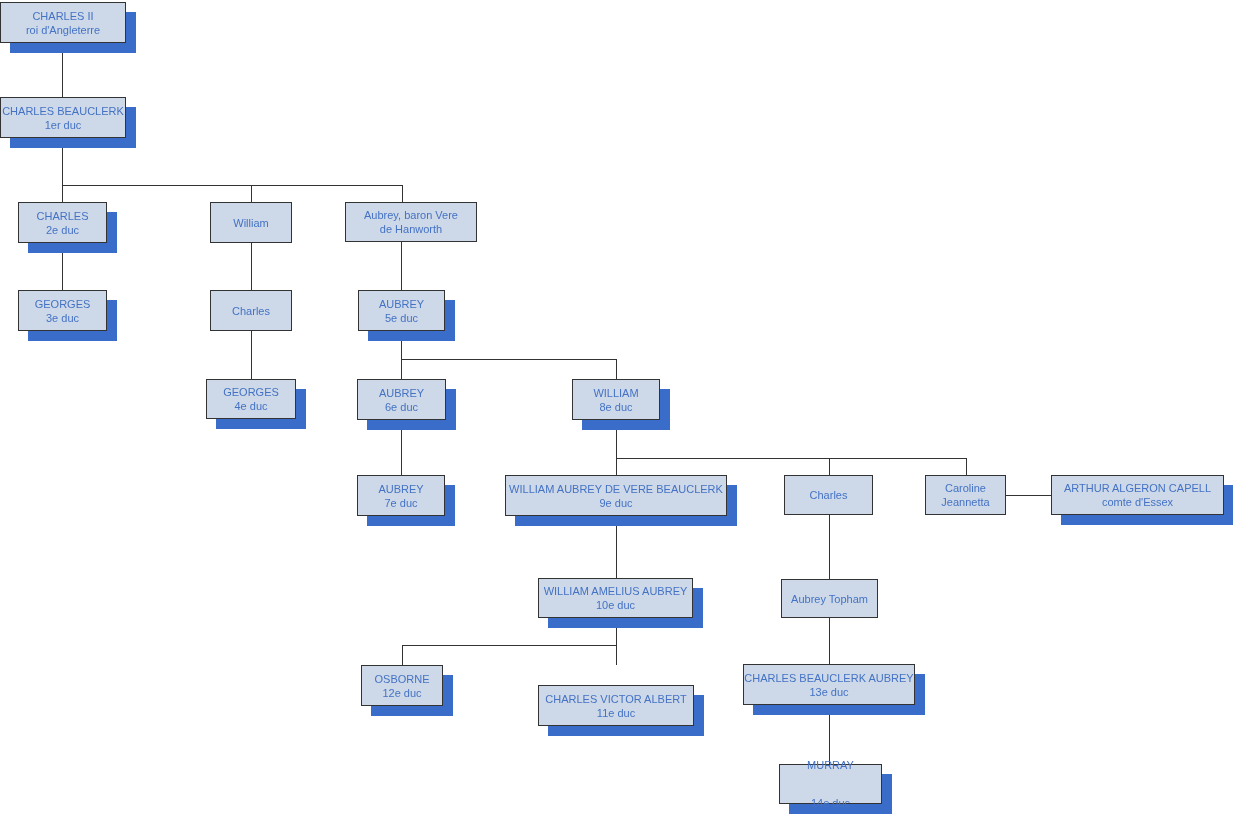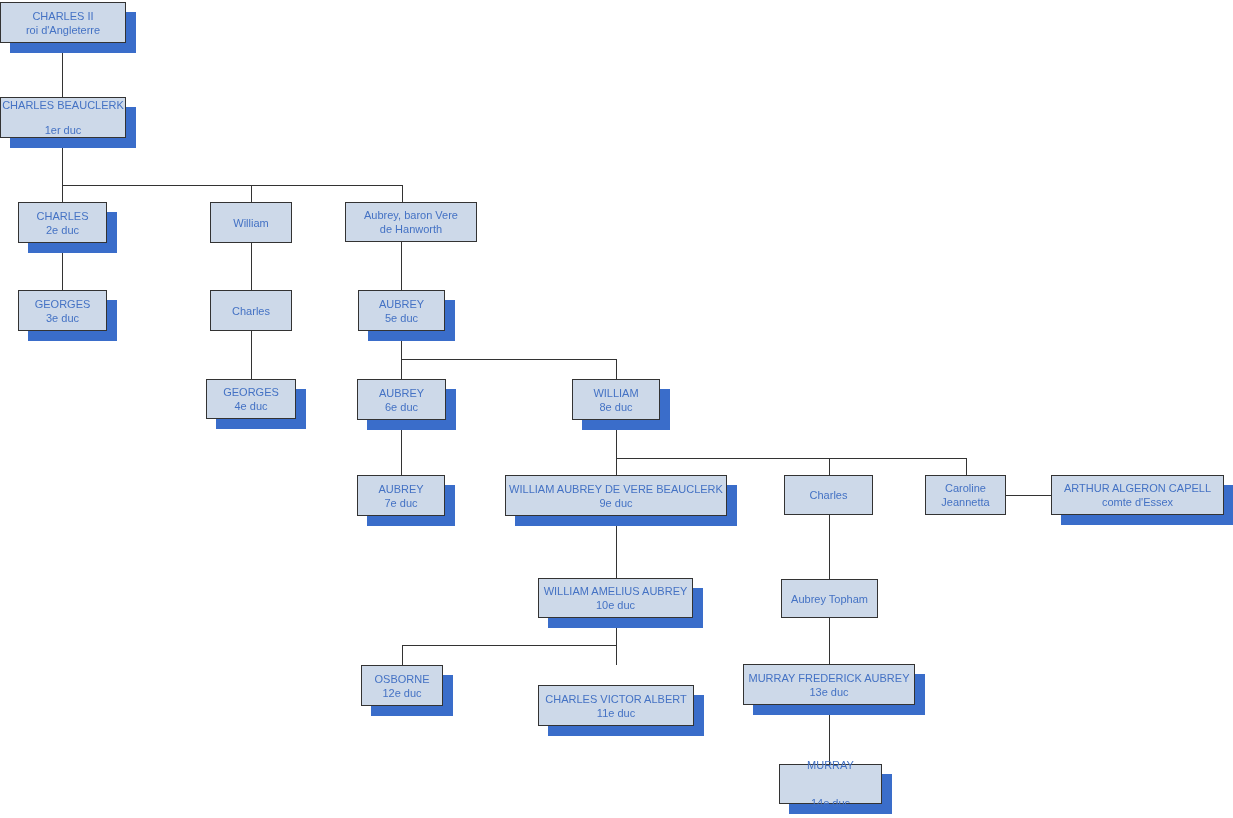--- a/index.html
+++ b/index.html
@@ -67,21 +67,21 @@
     <div class="connector" style="left: 616px; top: 618px; width: 1px; height: 47px;"></div>
     <div class="connector" style="left: 402px; top: 645px; width: 214px; height: 1px;"></div>
     <div class="connector" style="left: 402px; top: 645px; width: 1px; height: 20px;"></div>
     <div class="connector" style="left: 829px; top: 515px; width: 1px; height: 64px;"></div>
     <div class="connector" style="left: 829px; top: 618px; width: 1px; height: 46px;"></div>
     <div class="connector" style="left: 829px; top: 705px; width: 1px; height: 59px;"></div>
     <div class="node has-shadow" style="left: 0px; top: 2px; width: 126px; height: 41px; text-align: center;">
       <span class="person-line">CHARLES II</span>
       <span class="person-line">roi d'Angleterre</span>
     </div>
-    <div class="node has-shadow" style="left: 0px; top: 97px; width: 126px; height: 41px; justify-content: space-between;">
+    <div class="node has-shadow" style="left: 0px; top: 97px; width: 126px; height: 41px;">
       <span class="person-line">CHARLES BEAUCLERK</span>
       <span class="person-line">1er duc</span>
     </div>
     <div class="node has-shadow" style="left: 18px; top: 202px; width: 89px; height: 41px;">
       <span class="person-line">CHARLES</span>
       <span class="person-line">2e duc</span>
     </div>
     <div class="node" style="left: 210px; top: 202px; width: 82px; height: 41px;">
       <span class="person-line">William</span>
     </div>
@@ -140,20 +140,20 @@
     </div>
     <div class="node has-shadow" style="left: 361px; top: 665px; width: 82px; height: 41px; text-align: right;">
       <span class="person-line">OSBORNE</span>
       <span class="person-line">12e duc</span>
     </div>
     <div class="node has-shadow" style="left: 538px; top: 665px; width: 156px; height: 41px; margin-top: 20px;">
       <span class="person-line">CHARLES VICTOR ALBERT</span>
       <span class="person-line">11e duc</span>
     </div>
     <div class="node has-shadow" style="left: 743px; top: 664px; width: 172px; height: 41px;">
-      <span class="person-line">MURRAY FREDERICK AUBREY</span>
+      <span class="person-line">CHARLES BEAUCLERK AUBREY</span>
       <span class="person-line">13e duc</span>
     </div>
     <div class="node has-shadow" style="left: 779px; top: 764px; width: 103px; height: 40px; gap: 24px;">
       <span class="person-line">MURRAY</span>
       <span class="person-line">14e duc</span>
     </div>
   </div>
 
 </body></html>

